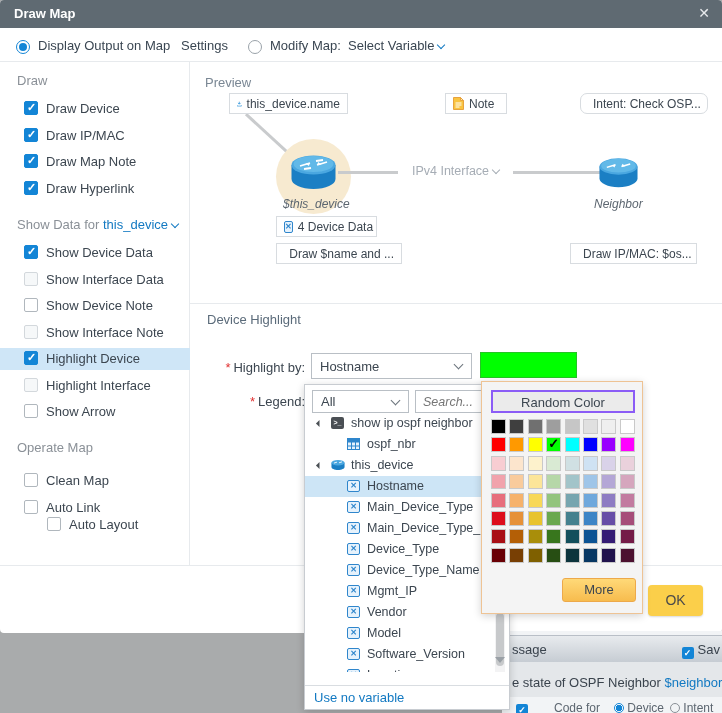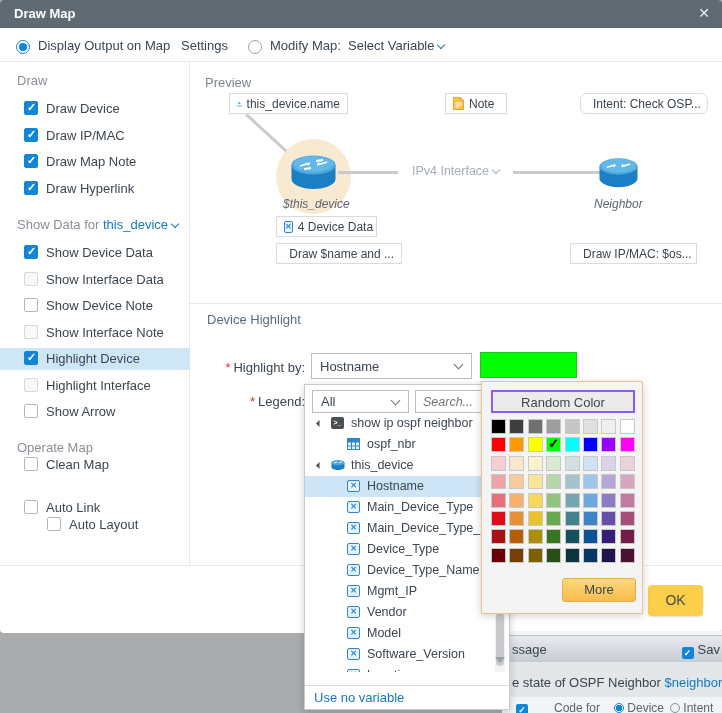--- a/index.html
+++ b/index.html
@@ -200,21 +200,21 @@
         </div>
         <div class="chk-row" style="top: 312.5px;">
           <span class="chk dim"></span>
           <span class="chk-lbl">Highlight Interface</span>
         </div>
         <div class="chk-row" style="top: 339px;">
           <span class="chk"></span>
           <span class="chk-lbl">Show Arrow</span>
         </div>
         <div class="sec-h" style="top: 378px;">Operate Map</div>
-        <div class="chk-row" style="top: 392px; text-align: center;">
+        <div class="chk-row" style="top: 408px; text-align: center;">
           <span class="chk"></span>
           <span class="chk-lbl">Clean Map</span>
         </div>
         <div class="chk-row" style="top: 434.5px;">
           <span class="chk"></span>
           <span class="chk-lbl">Auto Link</span>
         </div>
         <div class="chk-row" style="top: 452px; margin-left: 23px;">
           <span class="chk"></span>
           <span class="chk-lbl">Auto Layout</span>

